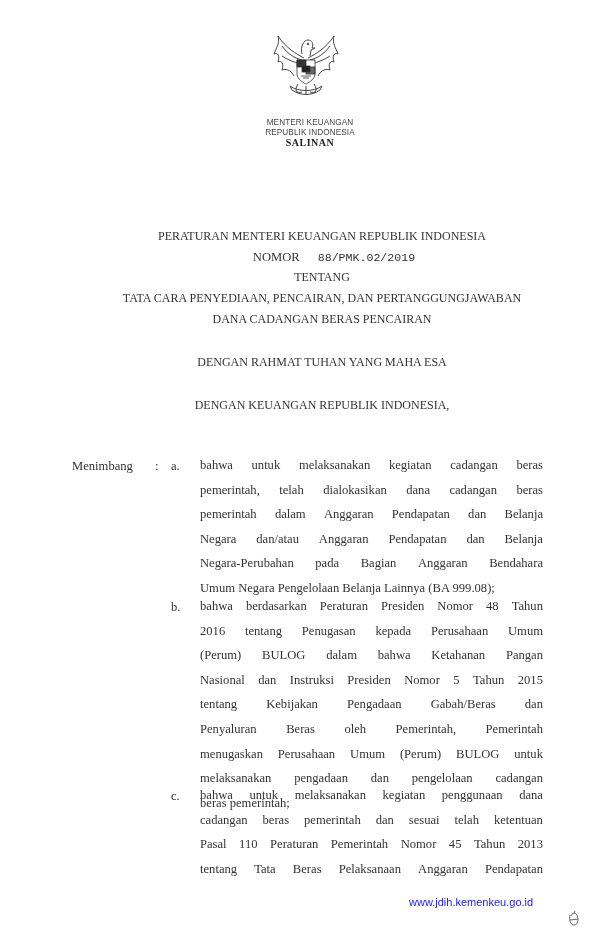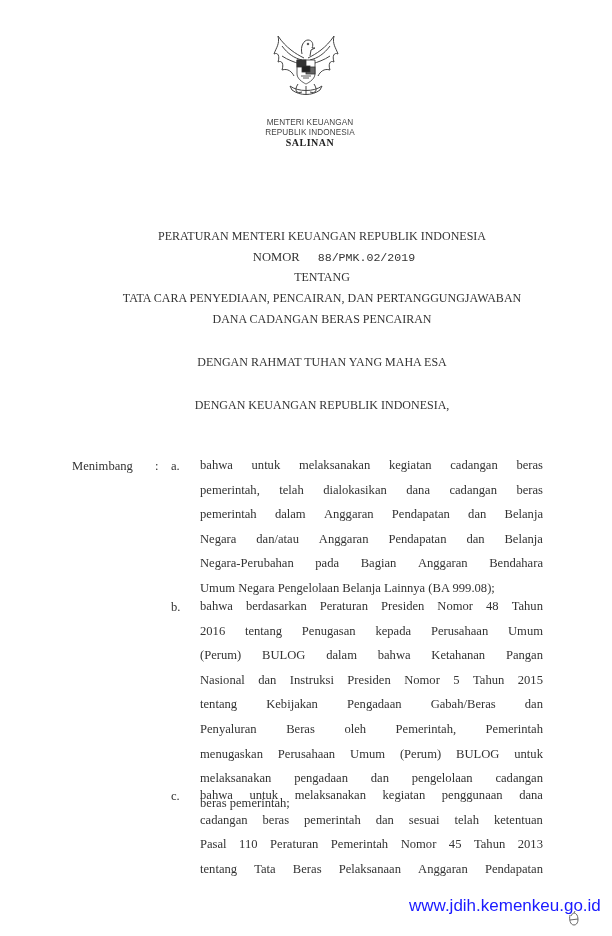--- a/index.html
+++ b/index.html
@@ -124,21 +124,21 @@
     }
     .item-line span.j {
       display: flex;
       justify-content: space-between;
     }
     .footer-link {
       position: absolute;
       left: 409px;
       top: 896px;
       font-family: "Liberation Sans", "DejaVu Sans", sans-serif;
-      font-size: 17px;
+      font-size: 11px;
       color: #1a1aff;
       text-decoration: none;
       white-space: nowrap;
     }
     .scribble {
       position: absolute;
       left: 567px;
       top: 911px;
       width: 14px;
       height: 16px;

